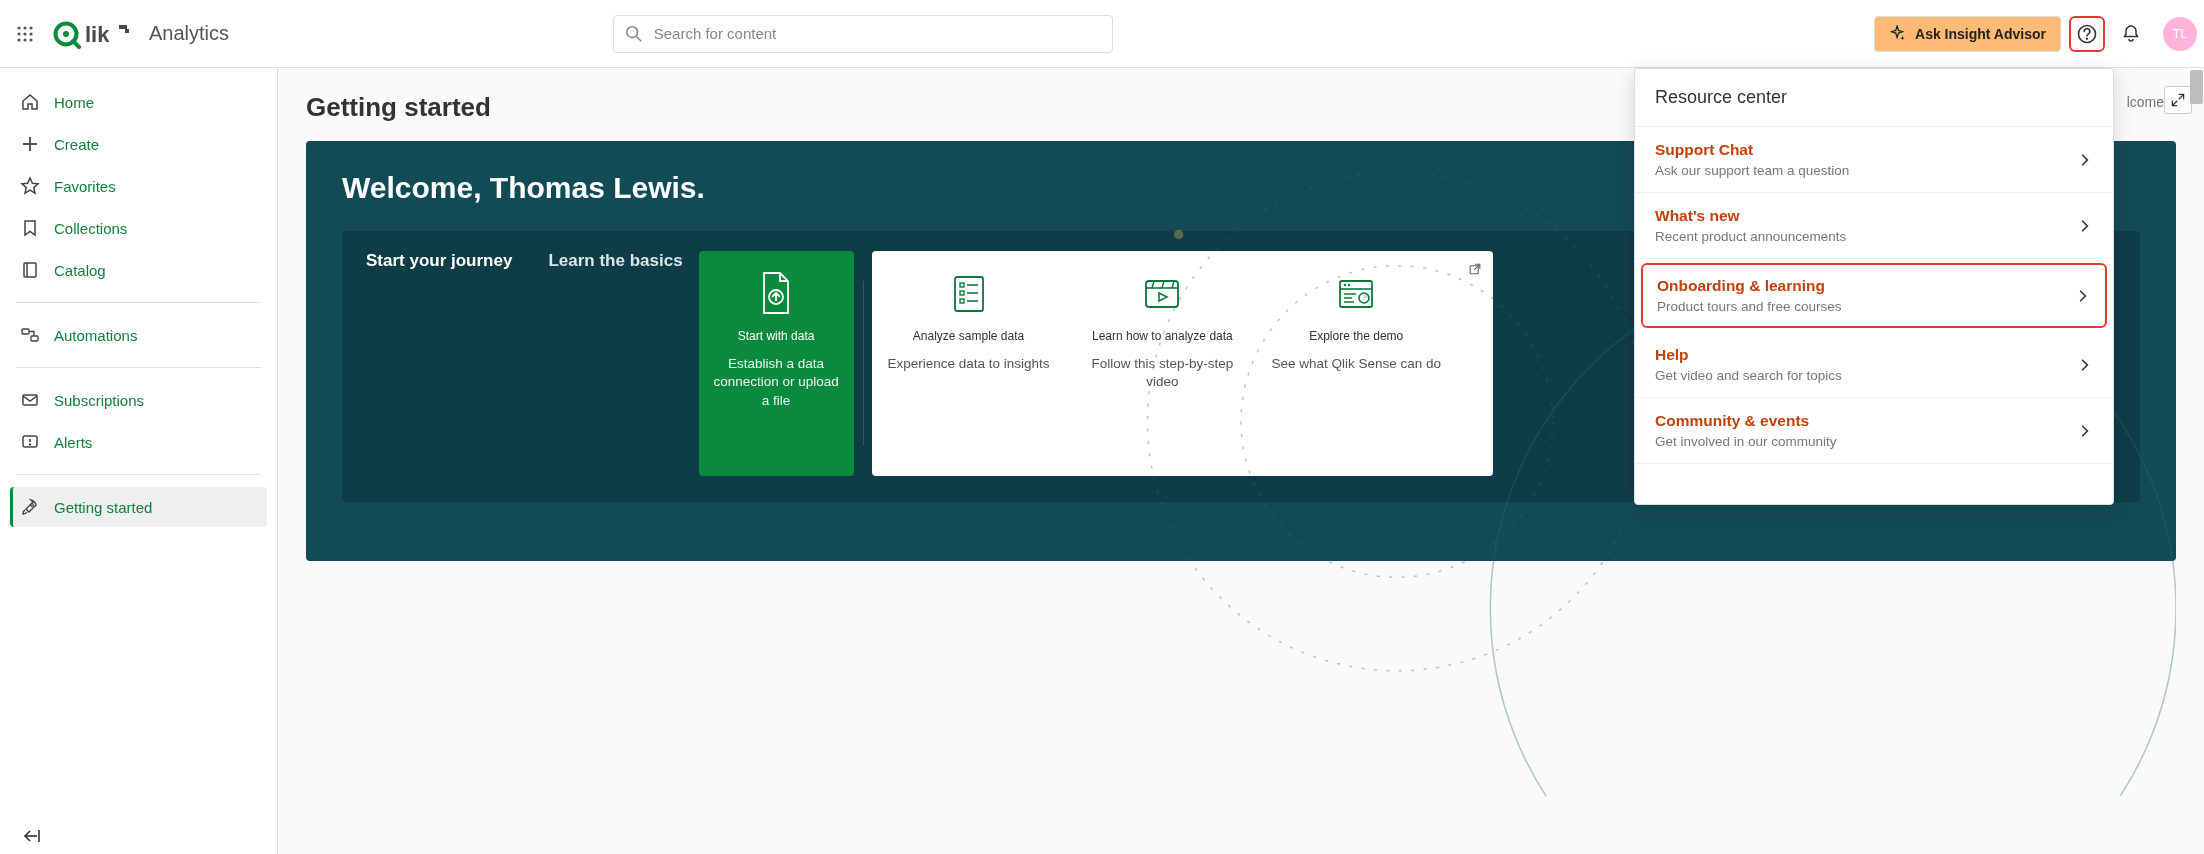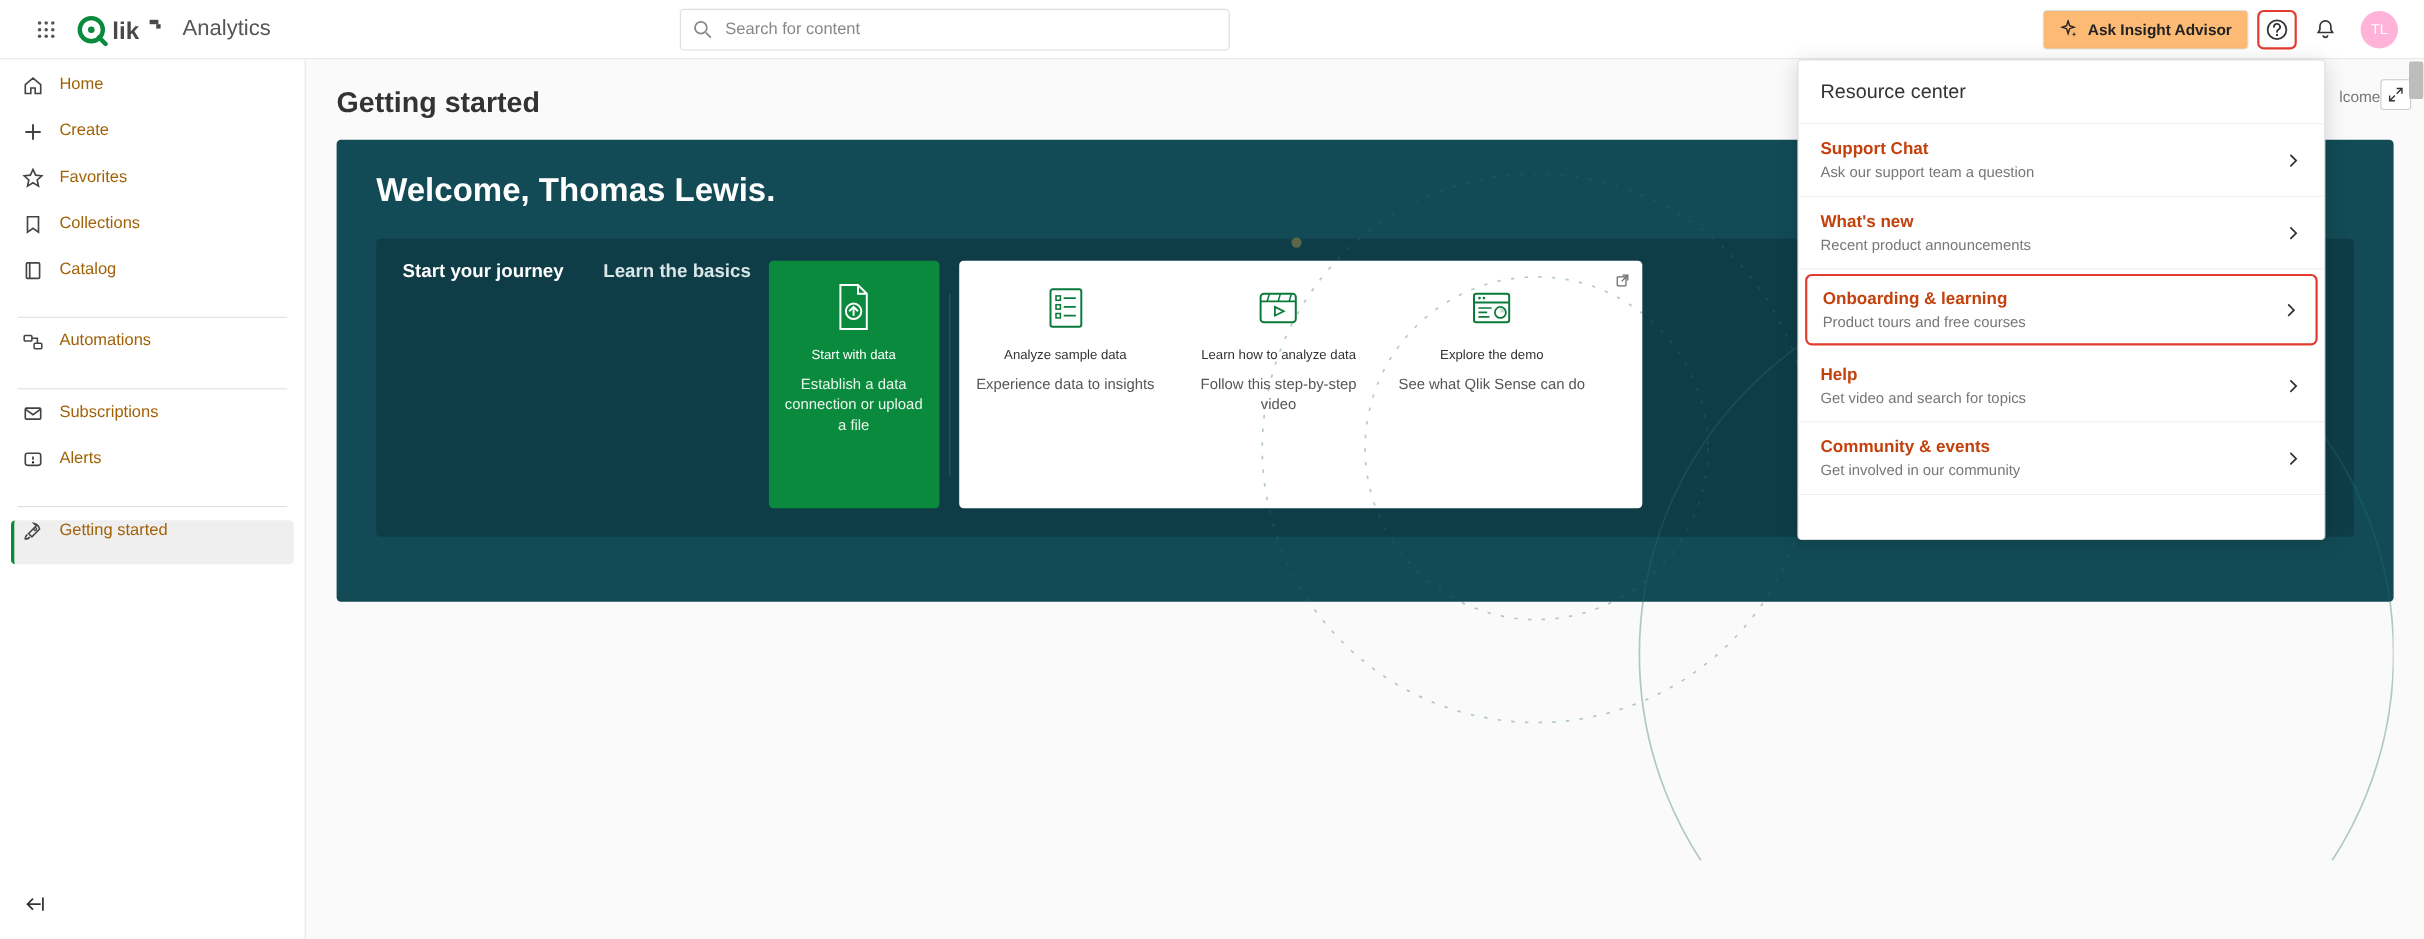--- a/index.html
+++ b/index.html
@@ -5,38 +5,38 @@
   :root{
     --text:#333; --muted:#666; --bg:#fff; --border:#e0e0e0; --sidebar-hover:#f2f2f2;
     --hero:#124b55; --hero-dark:#0f3d47; --green:#0a8a3c; --accent-red:#e23b2f;
     --pink:#ffb3d9; --blue:#0055a5;
     font-family: Arial, Helvetica, sans-serif;
   }
   *{box-sizing:border-box}
   html,body{margin:0;padding:0;height:100%;background:#fff;color:var(--text)}
   body{font-size:14px;overflow:hidden}
   
-  header{height:54px;border-bottom:1px solid var(--border);display:flex;align-items:center;padding:0 24px;gap:6px}
+  header{height:68px;border-bottom:1px solid var(--border);display:flex;align-items:center;padding:0 7px;gap:6px}
   .apps-btn{width:36px;height:36px;display:flex;align-items:center;justify-content:center;border-radius:4px}
   .logo{display:flex;align-items:center;gap:4px;margin-left:4px}
   .logo svg{display:block}
   .app-name{font-size:20px;color:#555;margin-left:12px}
   .search-wrap{flex:0 0 auto;margin-left:auto;margin-right:auto;position:relative;width:500px}
   .search{width:100%;height:38px;border:1px solid #ddd;border-radius:4px;padding:0 14px 0 40px;font-size:15px;background:#fff;color:#555}
   .search::placeholder{color:#888}
   .search-icon{position:absolute;left:12px;top:50%;transform:translateY(-50%);color:#888}
   .right-tools{display:flex;align-items:center;gap:8px;margin-left:auto}
   .ask-btn{height:36px;border:1px solid #ddd;border-radius:4px;background:#fdba74;display:flex;align-items:center;gap:8px;padding:0 14px;font-weight:600;color:#222;font-size:14px}
   .icon-btn{width:36px;height:36px;border-radius:4px;display:flex;align-items:center;justify-content:center;color:#333;background:#fff}
   .icon-btn.highlight{border:2px solid var(--accent-red);border-radius:6px}
   .avatar{width:34px;height:34px;border-radius:50%;background:var(--pink);color:#fff;display:flex;align-items:center;justify-content:center;font-size:13px;margin-left:6px}
   
   .body{display:flex;height:calc(100% - 54px);position:relative}
   aside{width:278px;border-right:1px solid var(--border);padding:14px 10px 8px;display:flex;flex-direction:column;gap:2px;position:relative;background:#fff}
-  .nav-item{display:flex;align-items:flex-start;gap:14px;height:40px;padding:0 10px;border-radius:4px;color:#a16207;font-size:15px}
+  .nav-item{display:flex;align-items:center;gap:14px;height:40px;padding:0 10px;border-radius:4px;color:#15803d;font-size:15px}
   .nav-item.active{background:#efefef;border-left:3px solid var(--green);padding-left:7px}
   .nav-sep{height:1px;background:var(--border);margin:10px 6px}
   .nav-icon{width:20px;height:20px;display:flex;align-items:center;justify-content:center;color:#444}
   .collapse{position:absolute;left:14px;bottom:14px}
   
   main{flex:1;background:#fafafa;padding:24px 28px;overflow:auto;position:relative}
   h1{font-size:26px;font-weight:700;color:#333;margin:0 0 18px}
   .welcome-tag{position:absolute;right:40px;top:26px;color:#777;font-size:14px}
   .hero{background:var(--hero);border-radius:4px;padding:30px 36px 40px;color:#fff;position:relative;min-height:420px}
   .hero-bg-art{position:absolute;inset:0;pointer-events:none;opacity:.35}

